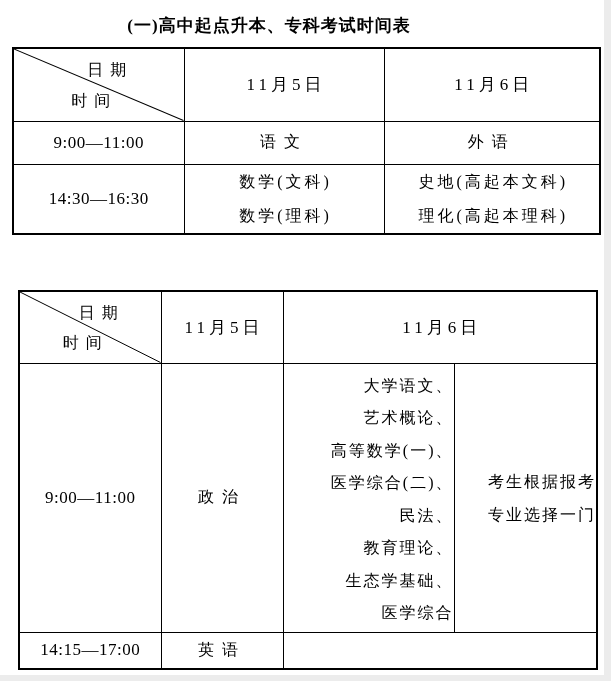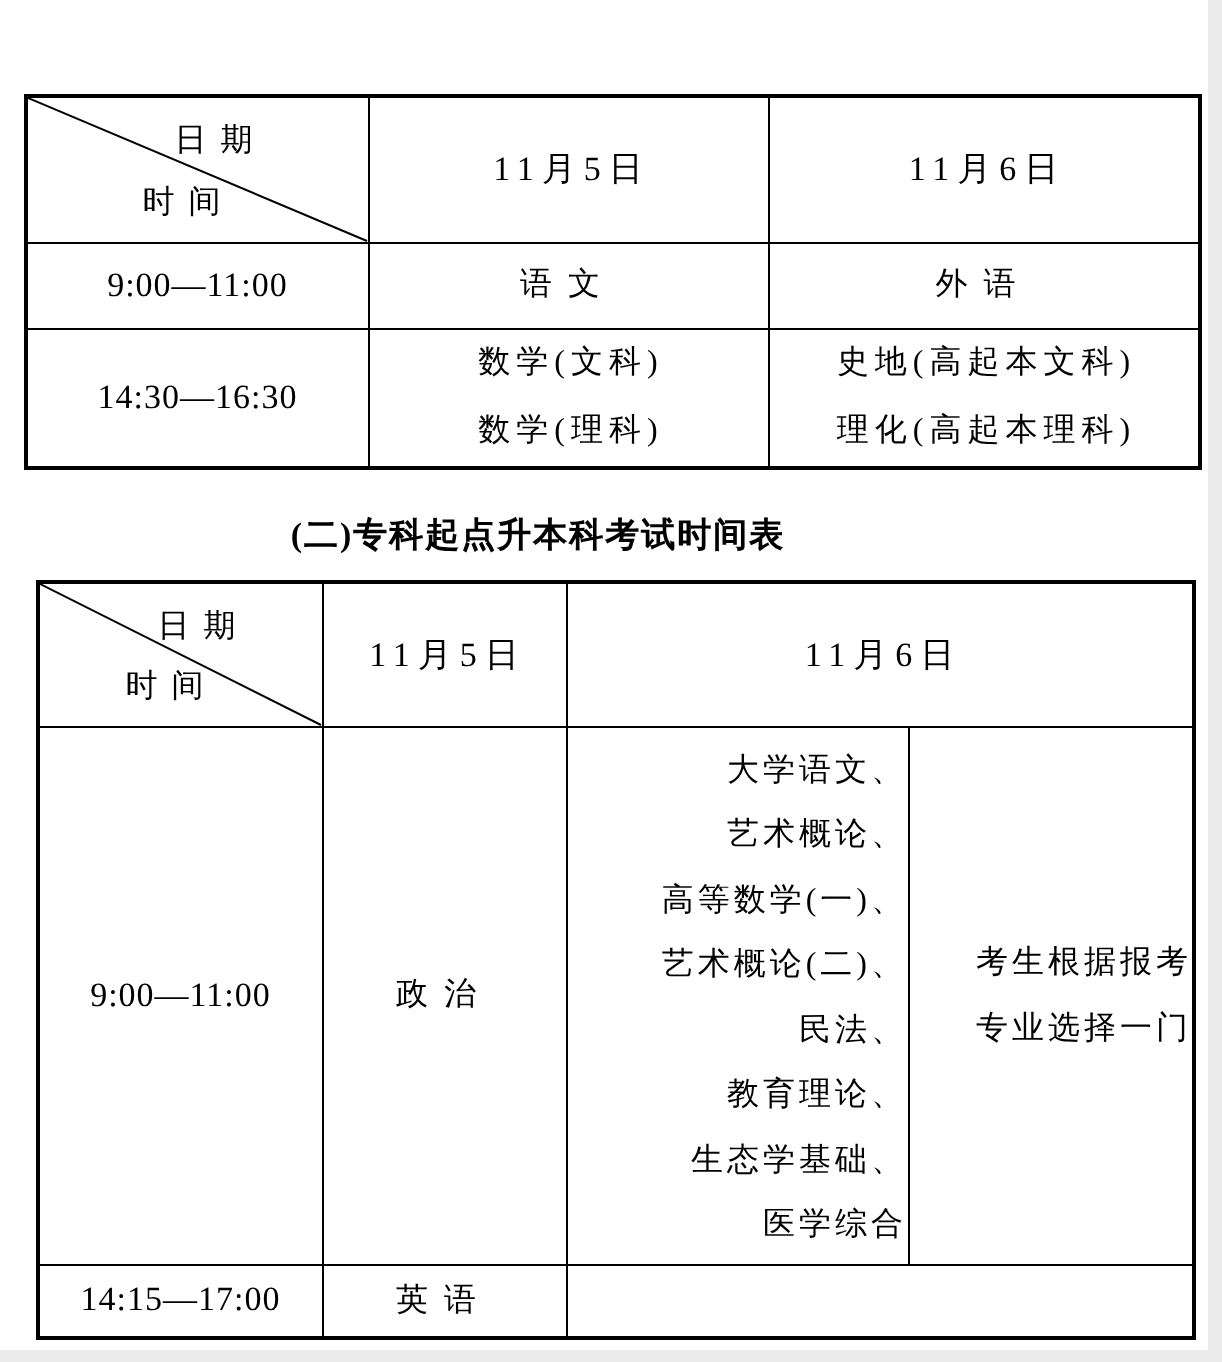--- a/index.html
+++ b/index.html
@@ -78,20 +78,21 @@
   .subjects .line{line-height:32.5px;text-align:right;}
   .note-cell{text-align:right;padding-left:12px;letter-spacing:2px;}
   .note-cell .line{line-height:33px;}
 </style>
 </head>
 <body>
 
 <div class="canvas">
   <div class="page">
 
+    <div class="section-title" id="title1">(一)高中起点升本、专科考试时间表</div>
 
     <table id="table1">
       <colgroup>
           <col style="width:171px">
           <col style="width:200px">
           <col style="width:216px">
         </colgroup>
       <tbody>
         <tr style="height:73px">
           <td class="corner">
@@ -120,21 +121,20 @@
               <div class="line">数学(理科)</div>
             </td>
           <td class="c-cn lines2">
               <div class="line">史地(高起本文科)</div>
               <div class="line">理化(高起本理科)</div>
             </td>
         </tr>
       </tbody>
     </table>
 
-    <div class="section-title" id="title2">(二)专科起点升本科考试时间表</div>
 
     <table id="table2">
       <colgroup>
           <col style="width:142px">
           <col style="width:122px">
           <col style="width:171px">
           <col style="width:143px">
         </colgroup>
       <tbody>
         <tr style="height:72px">
@@ -148,21 +148,21 @@
           <td class="c-head">11月5日</td>
           <td class="c-head" colspan="2">11月6日</td>
         </tr>
         <tr style="height:269px">
           <td class="c-time">9:00—11:00</td>
           <td class="c-cn2">政治</td>
           <td class="subjects">
               <div class="line">大学语文、</div>
               <div class="line">艺术概论、</div>
               <div class="line">高等数学(一)、</div>
-              <div class="line">艺术概论(二)、</div>
+              <div class="line">医学综合(二)、</div>
               <div class="line">民法、</div>
               <div class="line">教育理论、</div>
               <div class="line">生态学基础、</div>
               <div class="line">医学综合</div>
             </td>
           <td class="note-cell">
               <div class="line">考生根据报考</div>
               <div class="line">专业选择一门</div>
             </td>
         </tr>

